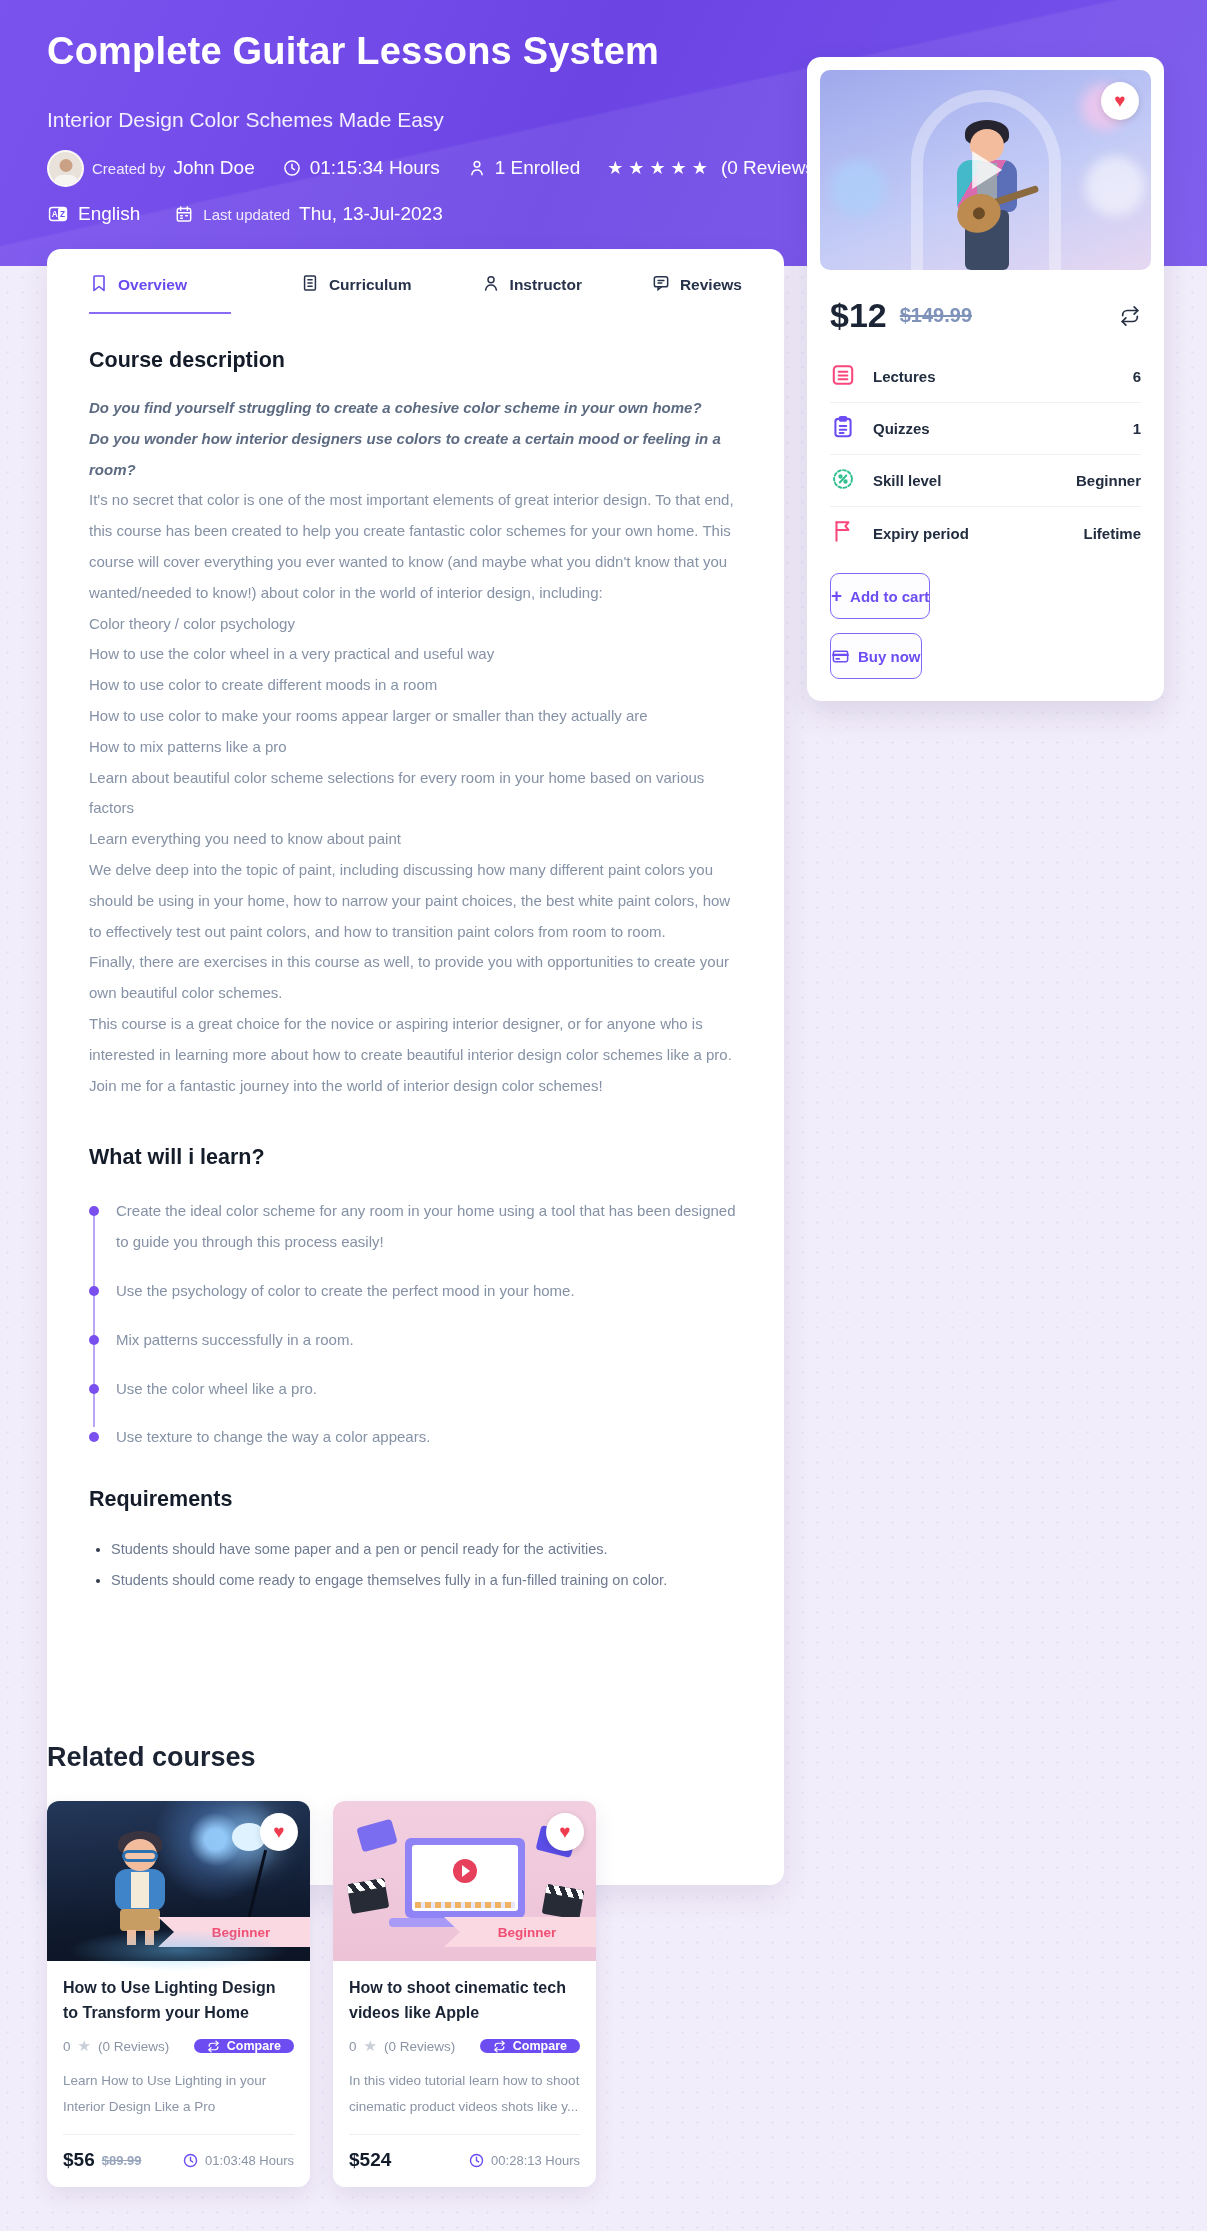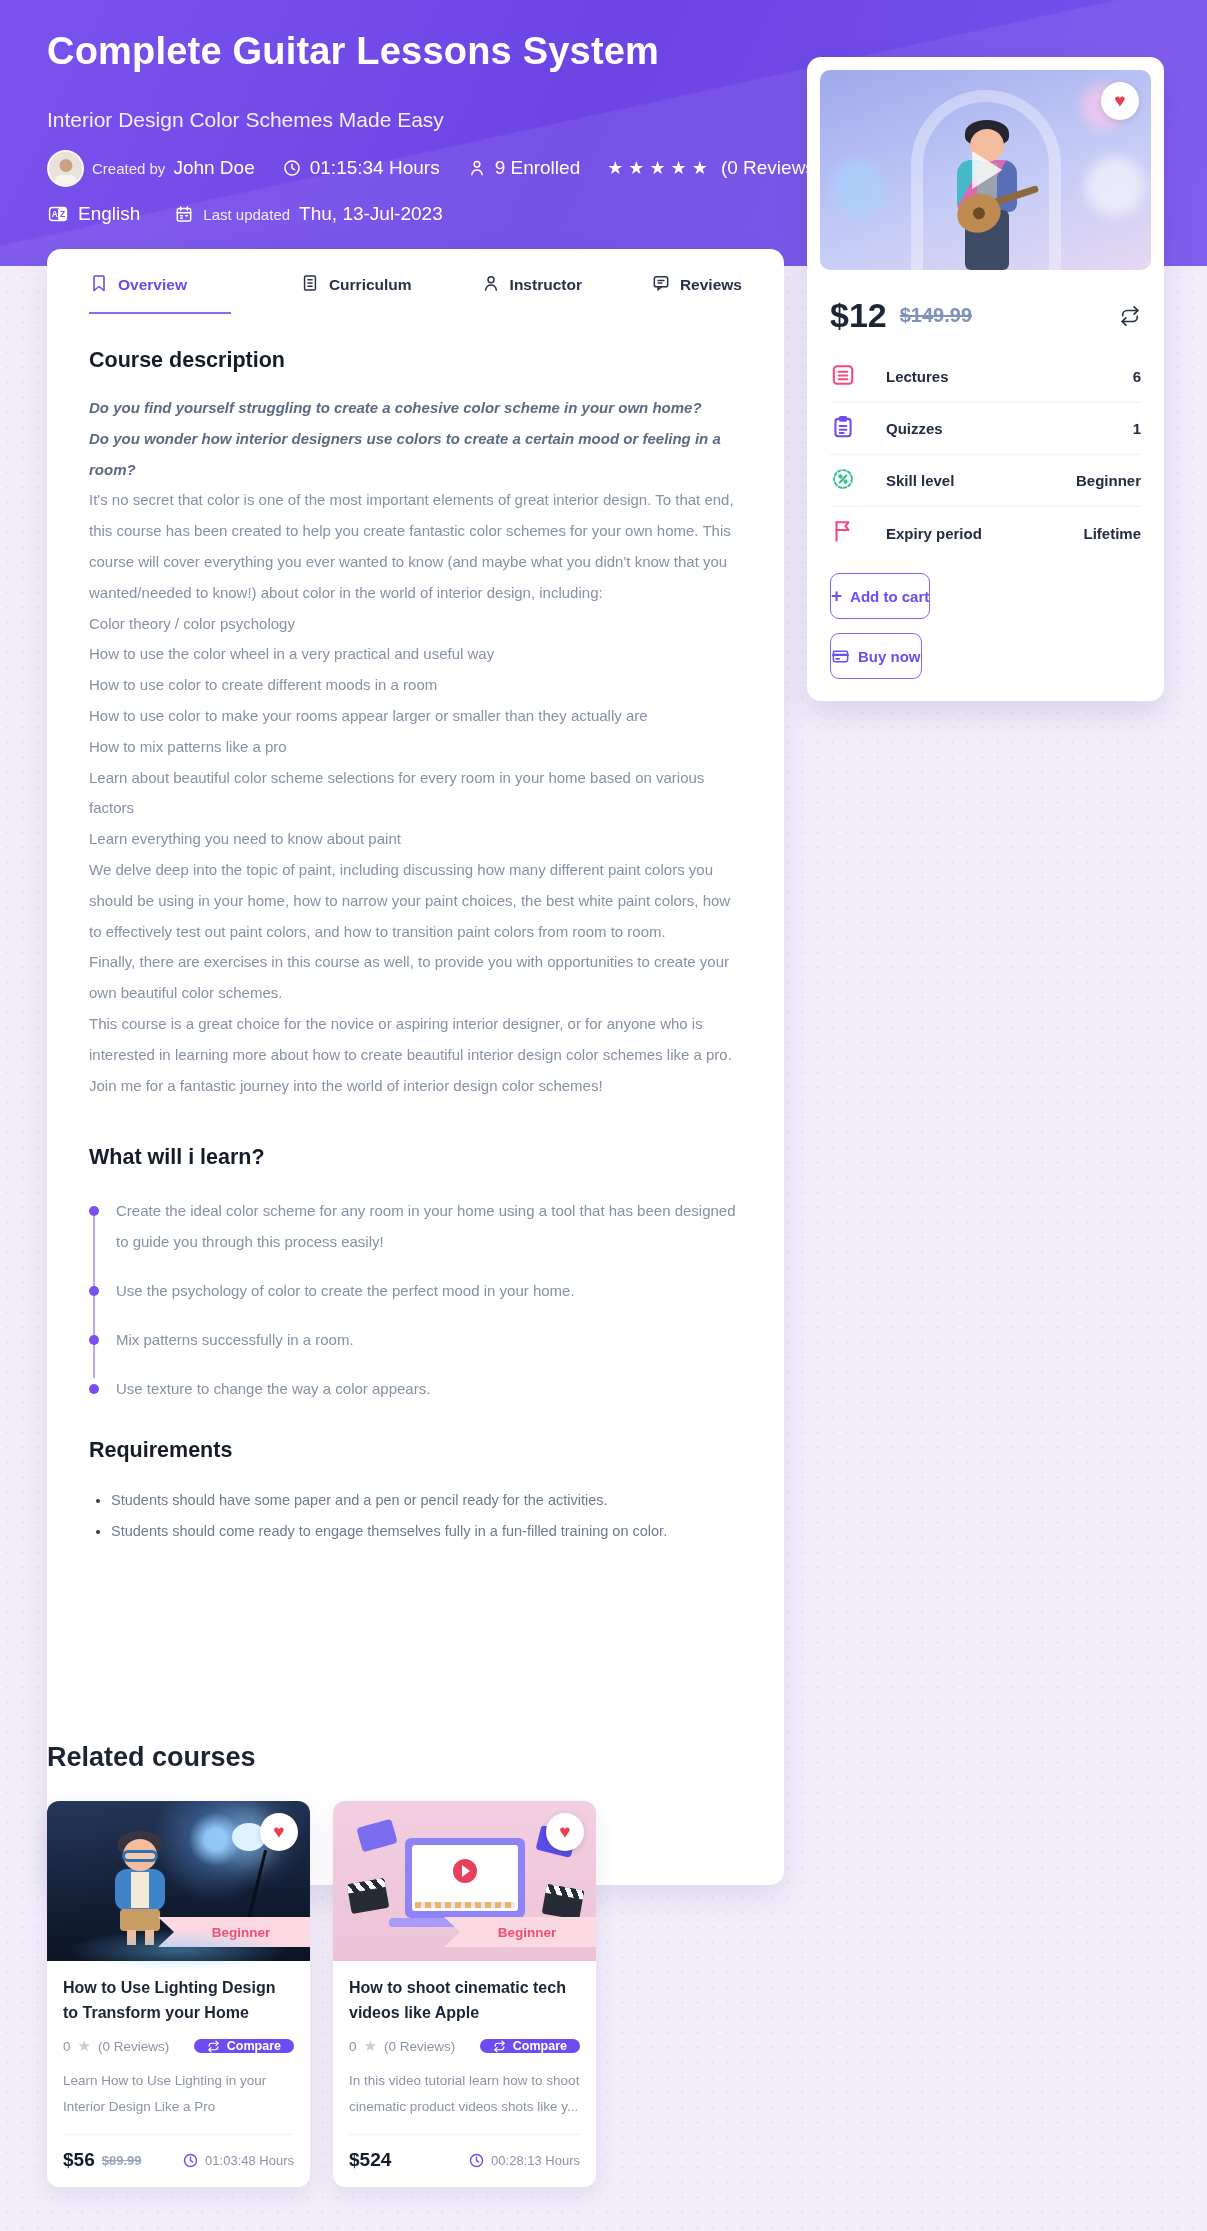--- a/index.html
+++ b/index.html
@@ -60,21 +60,21 @@
   .guitar .bodyy { position:absolute; left:0; top:6px; width:44px; height:38px; background:#bd8a4f; border-radius:50%; }
   .guitar .hole { position:absolute; left:16px; top:19px; width:12px; height:12px; background:#6b4a26; border-radius:50%; }
   .guitar .neck { position:absolute; left:40px; top:16px; width:46px; height:7px; background:#8a6a3e; border-radius:3px; }
   .play { position:absolute; left:50%; top:50%; transform:translate(-46%,-50%); width:0; height:0; border-left:30px solid rgba(255,255,255,.82); border-top:19px solid transparent; border-bottom:19px solid transparent; cursor:pointer; }
   .heart-btn { position:absolute; top:12px; right:12px; width:38px; height:38px; border-radius:50%; background:#fff; display:flex; align-items:center; justify-content:center; color:#ef3b4e; font-size:19px; box-shadow:0 2px 7px rgba(0,0,0,.14); cursor:pointer; }
   .price-row { display:flex; align-items:center; gap:13px; padding:26px 10px 16px; }
   .price { font-size:34px; font-weight:700; color:#1c2536; }
   .old { font-size:20px; font-weight:600; color:#7f93ba; text-decoration:line-through; }
   .swap { margin-left:auto; color:#273043; cursor:pointer; display:flex; }
   .stats { padding:0 10px; }
-  .stat { display:flex; align-items:center; gap:30px; height:52px; border-bottom:1px solid #eef0f4; }
+  .stat { display:flex; align-items:center; gap:17px; height:52px; border-bottom:1px solid #eef0f4; }
   .stat:last-child { border-bottom:none;align-items:center; }
   .stat .label { font-size:15px; font-weight:600; color:#222d40; }
   .stat .value { margin-left:auto; font-size:15px; font-weight:700; color:#222d40; }
   .btn { display:flex; align-items:center; justify-content:center; gap:8px; height:46px; border:1px solid #8468f5; border-radius:9px; color:#6d4df2; font-size:15px; font-weight:600; background:#fdfdff; margin:14px 10px 0; cursor:pointer; }
   .btn .plus { font-size:19px; font-weight:600; }
 
   
   .related { position:absolute; left:47px; top:1742px; width:737px; z-index:2; }
   .related-h { font-size:27px; font-weight:700; color:#1c2434; }
   .cards { display:flex; gap:23px; margin-top:28px; }
@@ -147,21 +147,21 @@
         </span>
         <span>01:15:34 Hours</span>
       </span>
       <span class="grp">
         <span class="hicon">
           <svg width="20" height="20" viewBox="0 0 24 24" fill="none" stroke="#fff" stroke-width="1.8" stroke-linecap="round">
               <circle cx="12" cy="7.6" r="3.4"></circle>
               <path d="M5.8 20c.7-3.8 3-5.7 6.2-5.7s5.5 1.9 6.2 5.7"></path>
             </svg>
         </span>
-        <span>9 Enrolled</span>
+        <span>1 Enrolled</span>
       </span>
       <span class="grp">
         <span class="stars">★★★★★</span>
         <span>(0 Reviews)</span>
       </span>
     </div>
 
     <div class="h-lang">
       <span class="grp">
         <span class="hicon">
@@ -245,20 +245,21 @@
         <p>Finally, there are exercises in this course as well, to provide you with opportunities to create your own beautiful color schemes.</p>
         <p>This course is a great choice for the novice or aspiring interior designer, or for anyone who is interested in learning more about how to create beautiful interior design color schemes like a pro.</p>
         <p>Join me for a fantastic journey into the world of interior design color schemes!</p>
       </div>
 
       <h2 class="section-h learn-h">What will i learn?</h2>
       <ul class="learn-list">
         <li>Create the ideal color scheme for any room in your home using a tool that has been designed to guide you through this process easily!</li>
         <li>Use the psychology of color to create the perfect mood in your home.</li>
         <li>Mix patterns successfully in a room.</li>
+        <li>Use the color wheel like a pro.</li>
         <li>Use texture to change the way a color appears.</li>
       </ul>
 
       <h2 class="section-h req-h">Requirements</h2>
       <ul class="req-list">
         <li>Students should have some paper and a pen or pencil ready for the activities.</li>
         <li>Students should come ready to engage themselves fully in a fun-filled training on color.</li>
       </ul>
     </div>
   </div>

